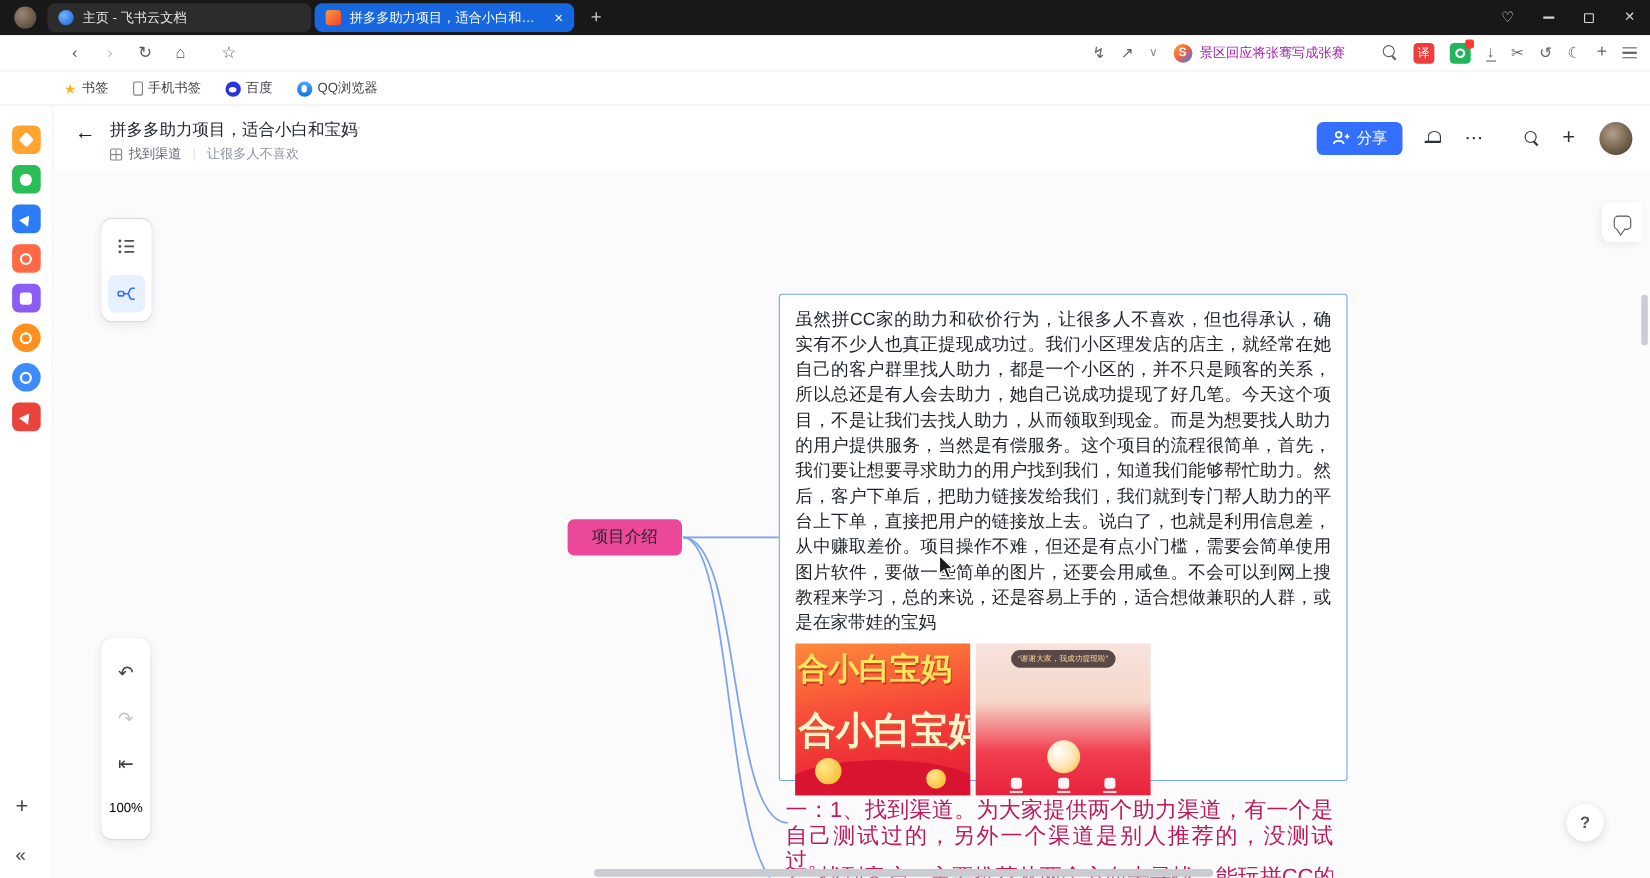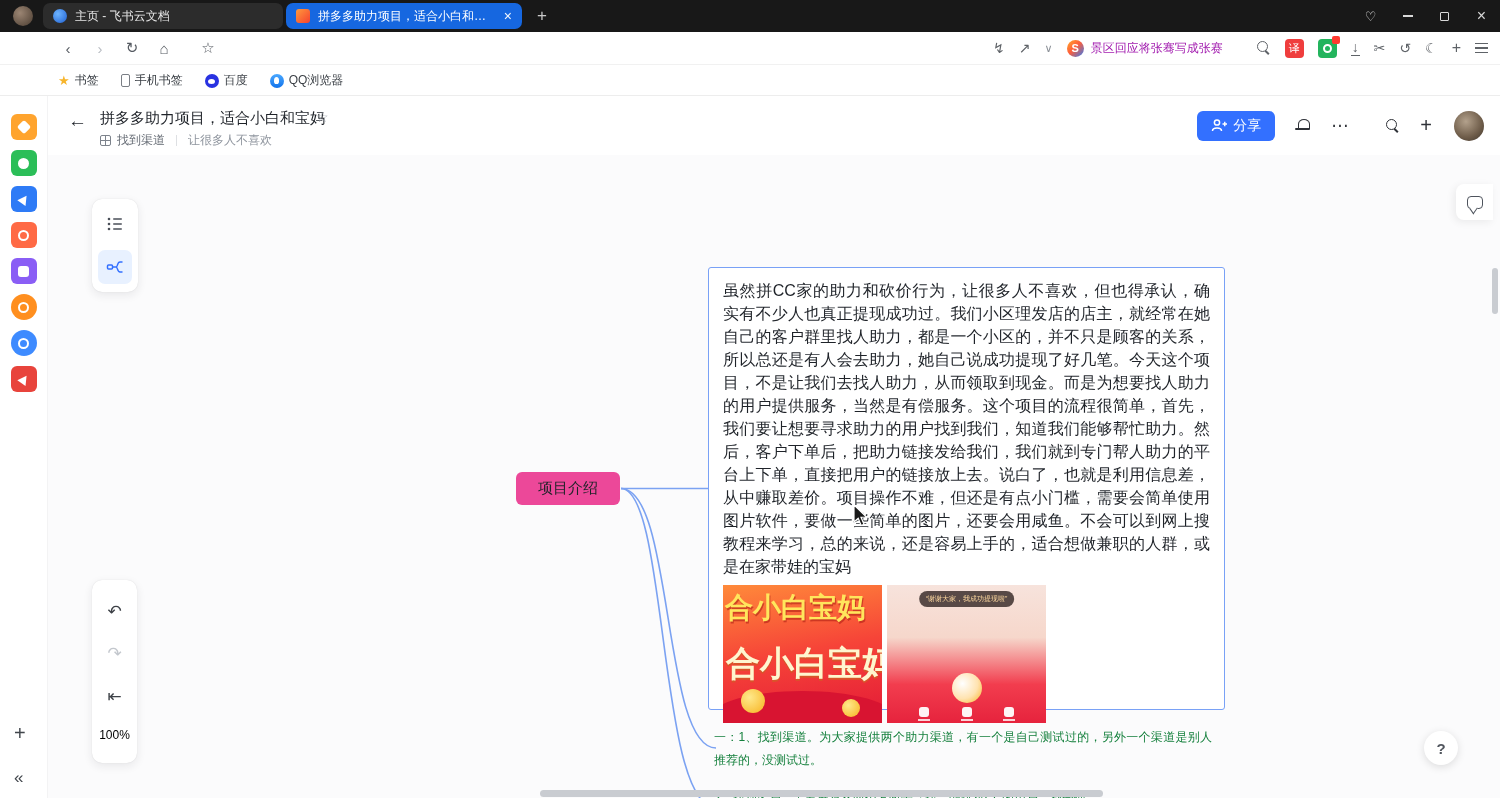--- a/index.html
+++ b/index.html
@@ -122,21 +122,21 @@
   .pcard{position:absolute;left:14px;right:14px;top:25px;height:66px;background:#fff;border-radius:6px;box-shadow:0 1px 3px rgba(0,0,0,.15);display:flex;flex-direction:column;align-items:center}
   .pline{width:56px;height:4px;background:#ececec;border-radius:2px;margin-top:7px}
   .pamount{font-size:17px;font-weight:bold;color:#111;margin-top:5px}
   .pline2{width:72px;height:4px;background:#f0f0f0;border-radius:2px;margin-top:6px}
   .pline3{width:40px;height:6px;background:#f5564f;border-radius:3px;margin-top:5px}
   .pgift{position:absolute;left:50%;transform:translateX(-50%);bottom:20px;width:30px;height:30px;border-radius:50%;background:radial-gradient(circle at 35% 35%,#fff,#ffe3b0 55%,#f7b21e)}
   .prow{position:absolute;left:0;right:0;bottom:2px;display:flex;justify-content:space-evenly}
   .pic{display:flex;flex-direction:column;align-items:center;gap:2px}
   .pic b{width:10px;height:10px;border-radius:3px;background:rgba(255,255,255,.95)}
   .pic i{width:12px;height:2px;background:rgba(255,255,255,.8)}
-  .child-text{position:absolute;width:498px;font-size:12px;line-height:23px;text-align:justify;color:#15803d;z-index:3}
+  .child-text{position:absolute;width:498px;font-size:20px;line-height:23px;text-align:justify;color:#be185d;z-index:3}
   #child1{left:714px;top:726px}
   #child2{left:714px;top:787px;white-space:nowrap;overflow:hidden}
 
   
   #hscroll{position:absolute;left:540px;top:790px;width:563px;height:7px;border-radius:4px;background:#c9ccd1;z-index:6}
   #vscroll{position:absolute;left:1492px;top:268px;width:6px;height:46px;border-radius:3px;background:#c9ccd1;z-index:25}
 
   #cursor{position:absolute;left:851px;top:504px;z-index:30;pointer-events:none}
 </style>
 </head>

